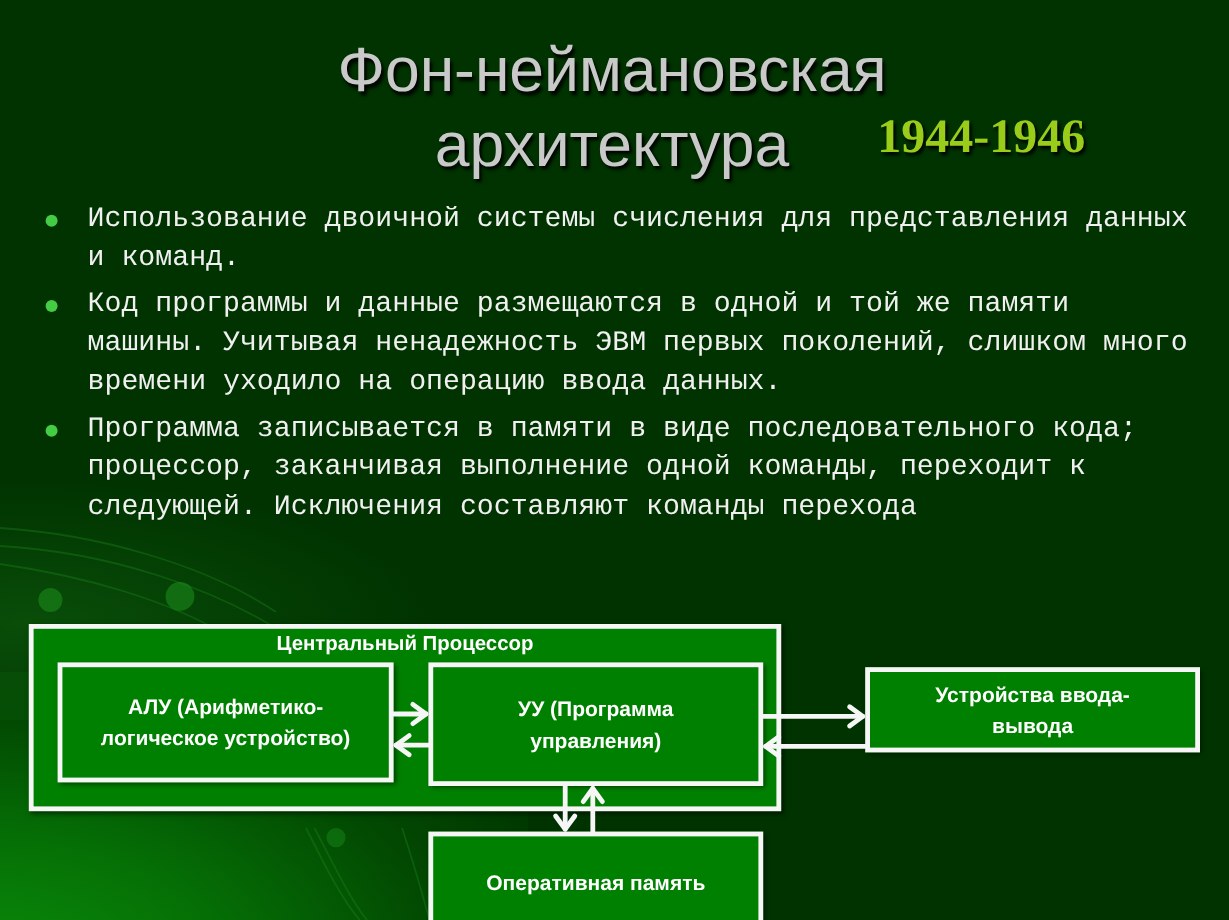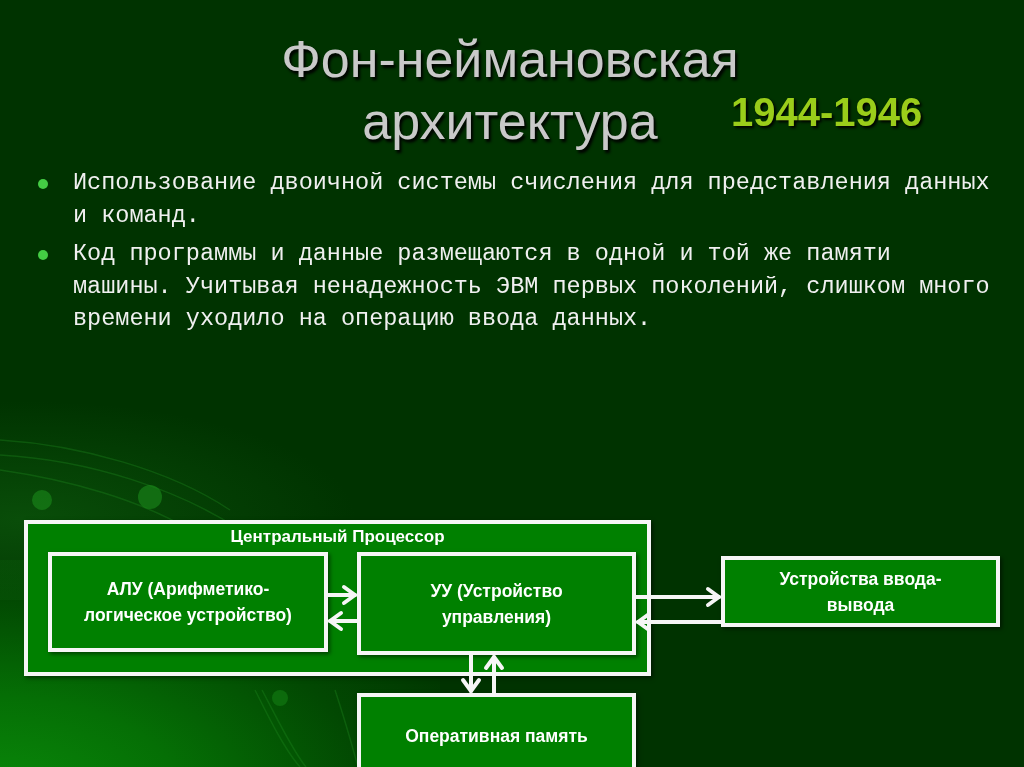--- a/index.html
+++ b/index.html
@@ -19,20 +19,21 @@
   .swirl { position: absolute; left: 0; top: 0; width: 1024px; height: 767px; }
   .title {
     position: absolute; left: 200px; top: 28px; width: 620px; text-align: center;
     color: #c9c9c9; font-size: 52px; line-height: 62px;
     text-shadow: 2px 3px 3px #000;
   }
   .years {
     position: absolute; left: 731px; top: 90px;
     color: #9acd1a; font-size: 40px; font-weight: bold;
     text-shadow: 2px 2px 3px #000;
+    font-family: Liberation Serif, serif;
   }
   .bullets {
     position: absolute; left: 38px; top: 167px; width: 960px; margin: 0; padding: 0; list-style: none; font-family: Liberation Mono, monospace;
   }
   .bullet {
     position: relative; padding-left: 35px; color: #f0f0f0; font-size: 23.5px; line-height: 32.5px;
     margin-bottom: 6px;
   }
   .bullet-dot {
     position: absolute; left: 0; top: 12px; width: 10px; height: 10px; border-radius: 50%;
@@ -80,30 +81,34 @@
 
 <ul class="bullets">
   <li class="bullet">
     <span class="bullet-dot"></span>
     <span>Использование двоичной системы счисления для представления данных и команд.</span>
   </li>
   <li class="bullet">
     <span class="bullet-dot"></span>
     <span>Код программы и данные размещаются в одной и той же памяти машины. Учитывая ненадежность ЭВМ первых поколений, слишком много времени уходило на операцию ввода данных.</span>
   </li>
+  <li class="bullet">
+    <span class="bullet-dot"></span>
+    <span>Программа записывается в памяти в виде последовательного кода; процессор, заканчивая выполнение одной команды, переходит к следующей. Исключения составляют команды перехода</span>
+  </li>
 </ul>
 
 <div class="box cpu">
   <span class="cpu-label">Центральный Процессор</span>
 </div>
 <div class="box alu">
   <span style="display:block;width:230px;">АЛУ (Арифметико-логическое устройство)</span>
 </div>
 <div class="box uu">
-  <span style="display:block;width:170px;">УУ (Устройство управления)</span>
+  <span style="display:block;width:170px;">УУ (Программа управления)</span>
 </div>
 <div class="box io">
   <span style="display:block;width:200px;">Устройства ввода-вывода</span>
 </div>
 <div class="box ram" style="align-items:flex-start;padding-top:26px;">
   <span>Оперативная память</span>
 </div>
 
 <svg class="arrows" viewBox="0 0 1024 767">
   <g stroke="#f6f6f6" stroke-width="4" fill="none" stroke-linecap="round" stroke-linejoin="round">

